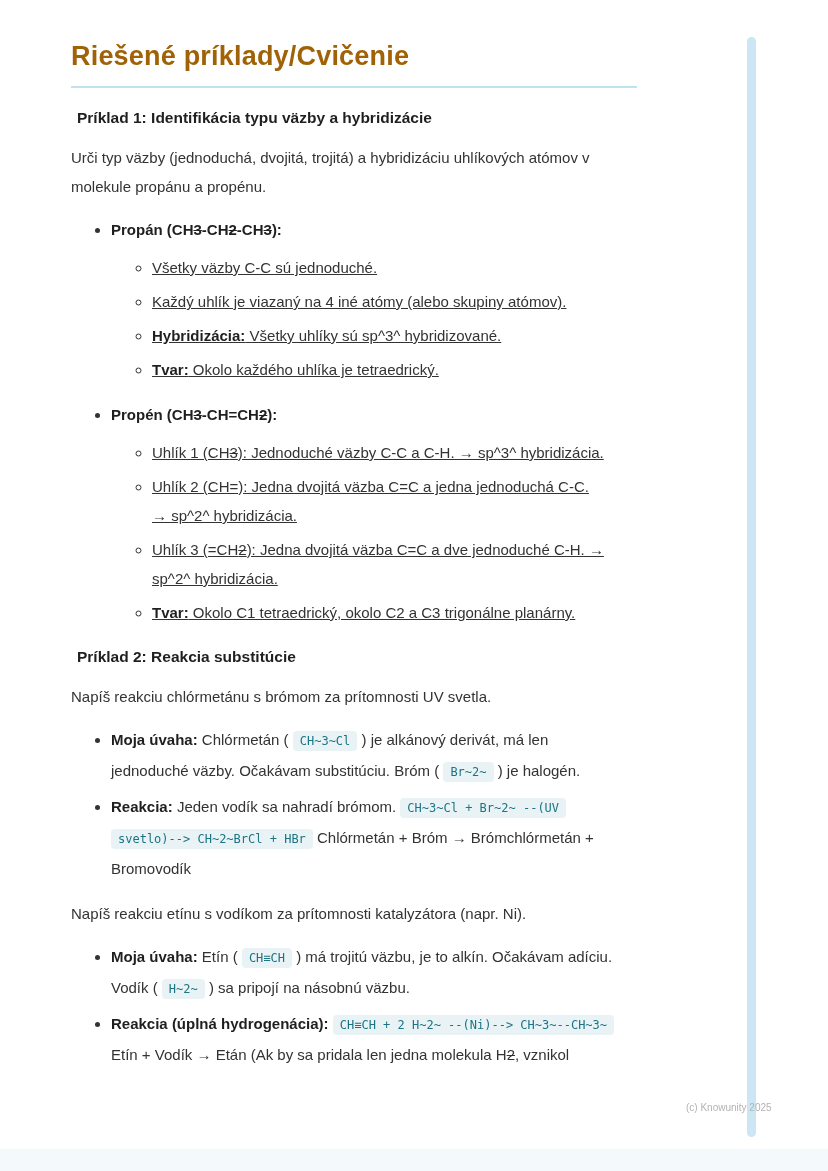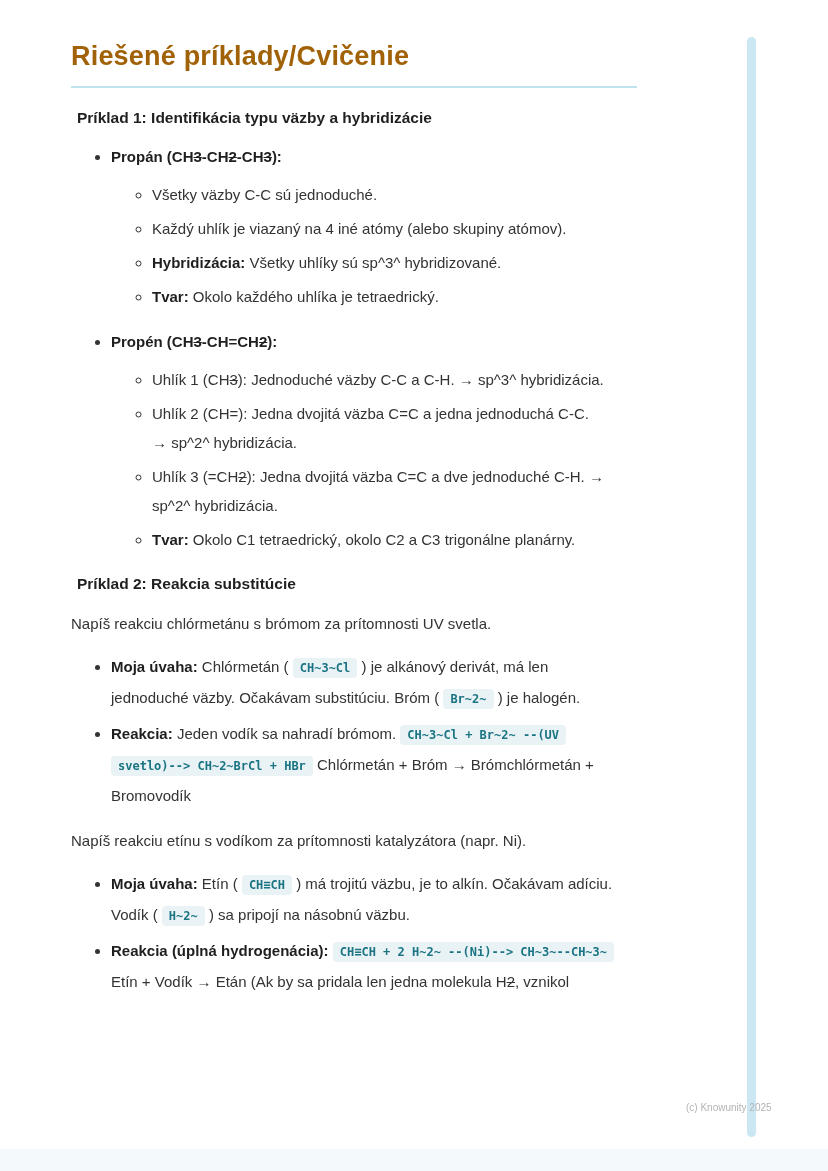--- a/index.html
+++ b/index.html
@@ -12,46 +12,47 @@
   }
   .content { position: absolute; left: 71px; top: 40px; width: 566px; }
   .title { margin: 0; font-size: 27px; line-height: 32px; font-weight: 700; color: #a16207; letter-spacing: .2px; }
   .divider { border: none; border-top: 2px solid #bfe2ee; margin: 14px 0 0 0; }
   .para { margin: 15px 0 0 0; font-size: 15px; line-height: 29px; }
   .ex-heading { margin: 20px 0 0 6px; font-size: 15.5px; line-height: 20px; font-weight: 700; color: #1f1f1f; }
   ul { margin: 16px; font-size: 15px; line-height: 29px; }
   .l1 { margin-top: 14px; padding-left: 24px; list-style: disc; }
   .l1 > li { margin-bottom: 5px; }
   .l2 { margin-top: 9px; padding-left: 25px; list-style: circle; }
-  .l2 > li { margin-bottom: 5px; }
+  .l2 > li { margin-bottom: 5px; text-decoration: underline; }
   .b { font-weight: 700; color: #1f1f1f; }
   .s { text-decoration: line-through; }
   .i { }
   .b.s { text-decoration: line-through; }
   .code {
     font-family: "DejaVu Sans Mono", "Liberation Mono", monospace;
-    font-size: 12px; font-weight: 700;
+    font-size: 12px; font-weight: 400;
     color: #1a7483; background: #e9f2f5;
     padding: 3px 7px; border-radius: 4px;
     -webkit-box-decoration-break: clone; box-decoration-break: clone;
   }
   .stripe { position: absolute; left: 747px; top: 37px; width: 9px; height: 1100px; border-radius: 5px; background: #cbe7f3; }
   .bottom-band { position: absolute; left: 0; bottom: 0; width: 828px; height: 22px; background: #f4f9fc; }
   .watermark { position: absolute; left: 686px; top: 1102px; font-size: 10px; line-height: 12px; color: #b3b3b3; z-index: 2; text-align: center; }
 </style>
 </head>
 <body>
 
 <div class="content">
 
   <h1 class="title">Riešené príklady/Cvičenie</h1>
   <hr class="divider">
 
 
   <h2 class="ex-heading">Príklad 1: Identifikácia typu väzby a hybridizácie</h2>
+  <p class="para">Urči typ väzby (jednoduchá, dvojitá, trojitá) a hybridizáciu uhlíkových atómov v molekule propánu a propénu.</p>
 
   <ul class="l1">
     <li>
       <span><span class="b">Propán (CH</span><span class="b s">3</span><span class="b">-CH</span><span class="b s">2</span><span class="b">-CH</span><span class="b s">3</span><span class="b">):</span></span>
       <ul class="l2">
         <li><span>Všetky väzby C-C sú jednoduché.</span></li>
         <li><span>Každý uhlík je viazaný na 4 iné atómy (alebo skupiny atómov).</span></li>
         <li><span class="b">Hybridizácia:</span><span> Všetky uhlíky sú sp^3^ hybridizované.</span></li>
         <li><span class="b">Tvar:</span><span> Okolo každého uhlíka je tetraedrický.</span></li>
       </ul>

